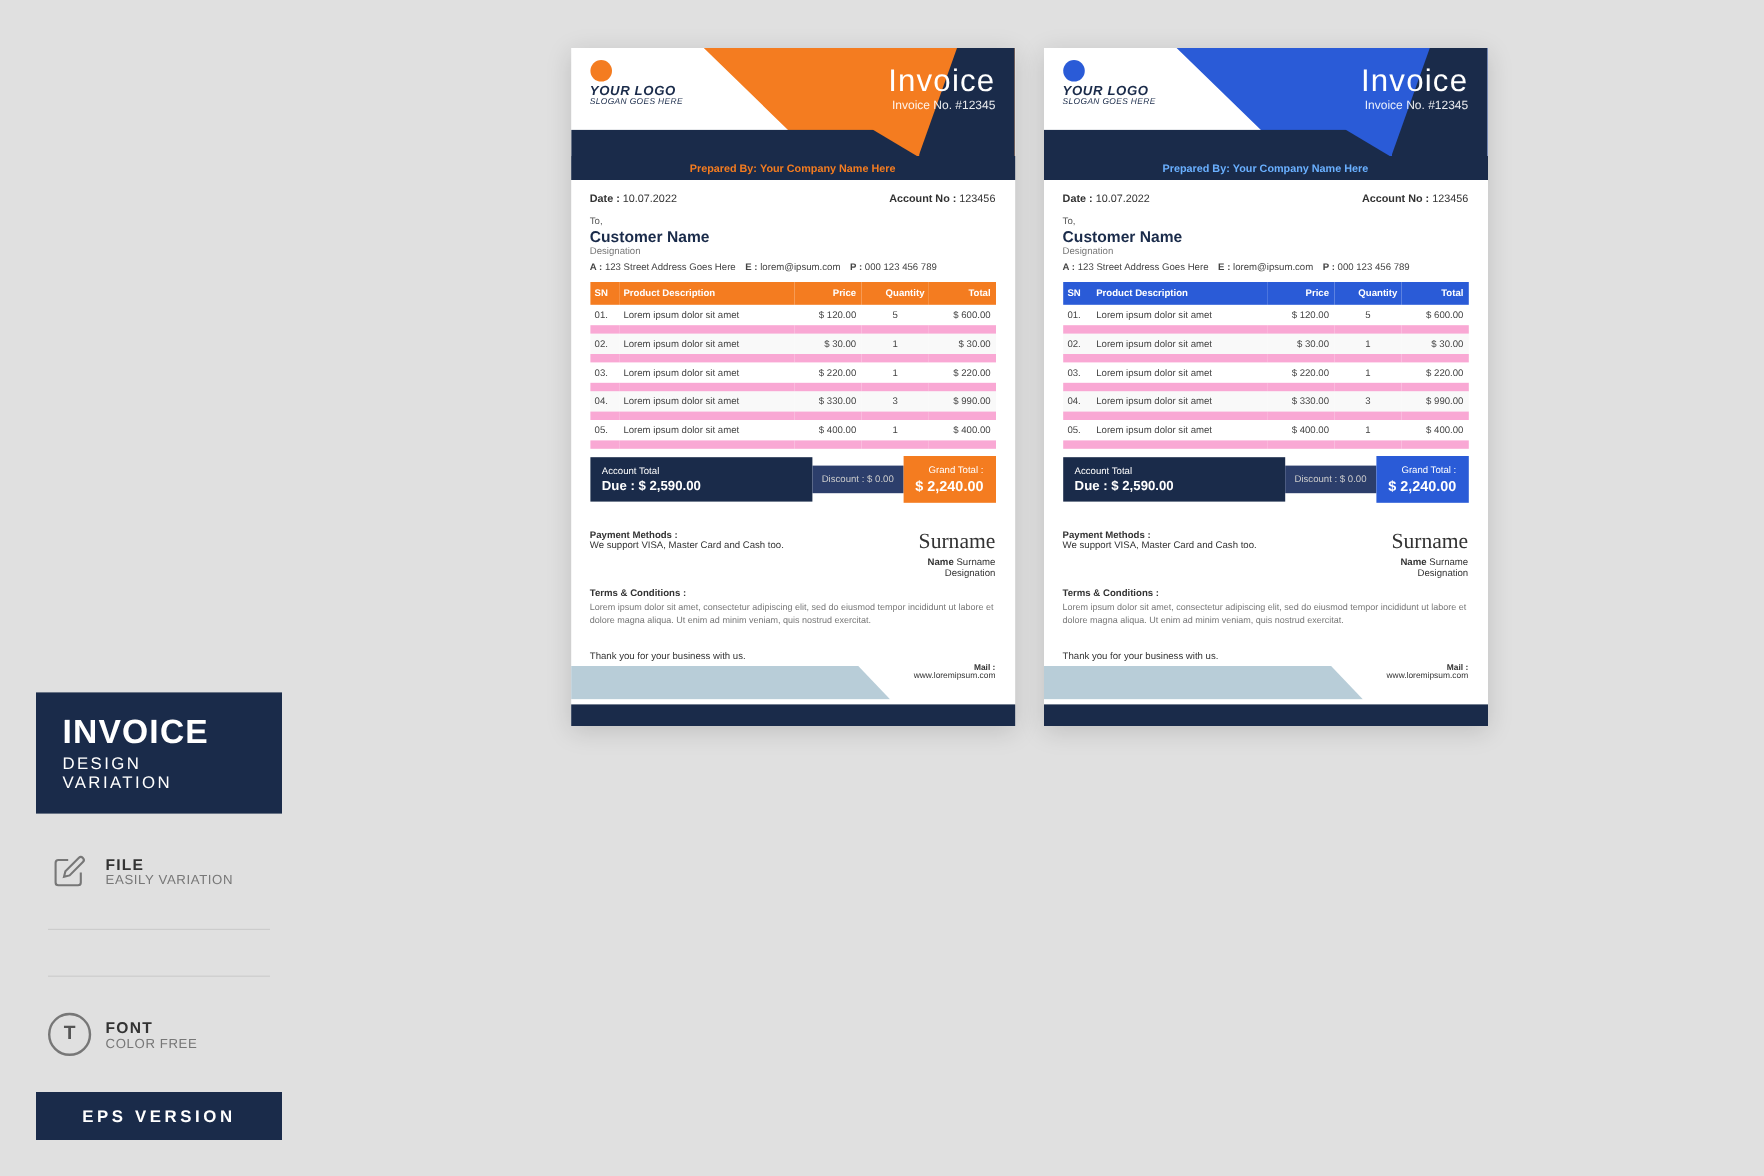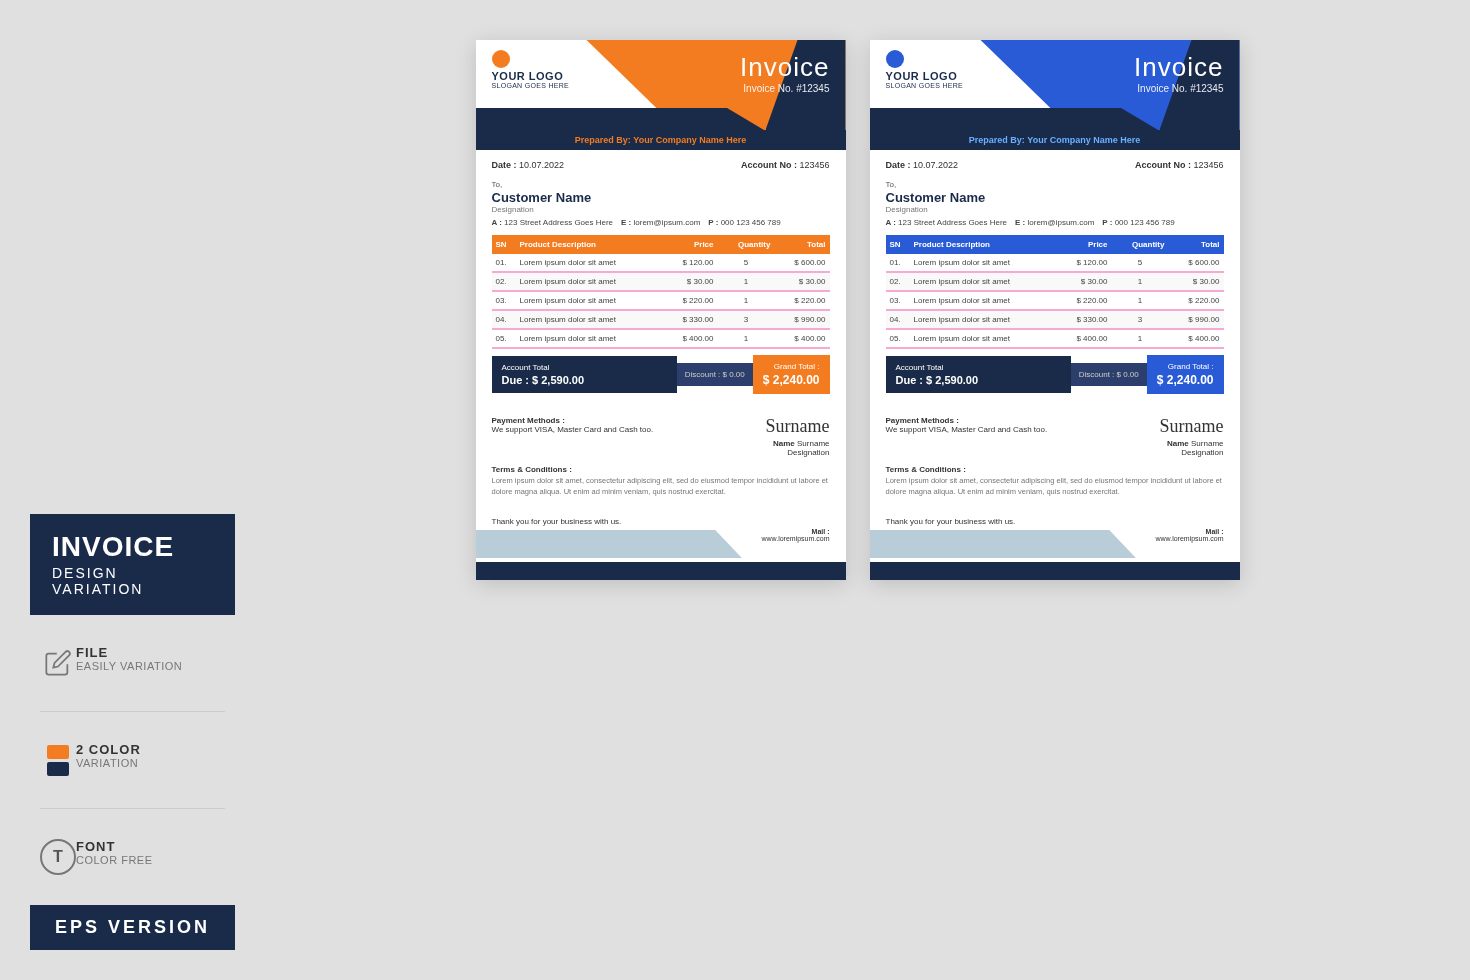--- a/index.html
+++ b/index.html
@@ -54,22 +54,22 @@
 
     .sidebar-features {
       padding: 0 10px;
       display: flex;
       flex-direction: column;
       gap: 22px;
     }
 
     .feature-item {
       display: flex;
-      align-items: flex-start;
-      gap: 0;
+      align-items: center;
+      gap: 12px;
     }
 
     .feature-icon {
       width: 36px;
       height: 36px;
       display: flex;
       align-items: center;
       justify-content: center;
       flex-shrink: 0;
     }
@@ -106,21 +106,21 @@
       height: 14px;
       background: #1a2b4a;
       border-radius: 2px;
     }
 
     .sidebar-eps {
       background: #1a2b4a;
       color: #fff;
       text-align: center;
       padding: 12px;
-      font-size: 18px;
+      font-size: 14px;
       font-weight: 700;
       letter-spacing: 3px;
       margin-top: 30px;
     }
 
     .font-icon {
       width: 36px;
       height: 36px;
       border: 2px solid #777;
       border-radius: 50%;
@@ -193,20 +193,21 @@
       clip-path: polygon(40% 0, 100% 0, 100% 100%, 0 100%);
     }
 
     .header-logo-area {
       position: absolute;
       left: 16px;
       top: 10px;
       display: flex;
       flex-direction: column;
       align-items: flex-start;
+      font-style: italic;
     }
 
     .logo-circle {
       width: 18px;
       height: 18px;
       background: #f47c20;
       border-radius: 50%;
       margin-bottom: 2px;
     }
 
@@ -351,21 +352,21 @@
 
     .invoice-table thead th:first-child {
       width: 24px;
     }
 
     .invoice-table thead th:nth-child(2) {
       flex: 1;
     }
 
     .invoice-table tbody tr {
-      border-bottom: 2px solid #f9a8d4;
+      border-bottom: 7px solid #f9a8d4;
     }
 
     .invoice-table tbody tr:nth-child(even) {
       background: #f9f9f9;
     }
 
     .invoice-table tbody td {
       padding: 4px 4px;
       color: #444;
       font-size: 8px;
@@ -531,32 +532,20 @@
             <path d="M18.5 2.5a2.121 2.121 0 013 3L12 15l-4 1 1-4 9.5-9.5z" stroke="#777" fill="none"></path>
           </svg>
         </div>
         <div class="feature-text">
           <div class="feature-label">FILE</div>
           <div class="feature-sub">EASILY VARIATION</div>
         </div>
       </div>
       <div class="sidebar-divider"></div>
 
-      <div class="feature-item">
-        <div class="feature-icon">
-          <div style="display:flex;flex-direction:column;gap:3px;">
-            <div class="swatch-orange"></div>
-            <div class="swatch-blue"></div>
-          </div>
-        </div>
-        <div class="feature-text">
-          <div class="feature-label">2 COLOR</div>
-          <div class="feature-sub">VARIATION</div>
-        </div>
-      </div>
       <div class="sidebar-divider"></div>
 
       <div class="feature-item">
         <div class="font-icon">T</div>
         <div class="feature-text">
           <div class="feature-label">FONT</div>
           <div class="feature-sub">COLOR FREE</div>
         </div>
       </div>
     </div>

